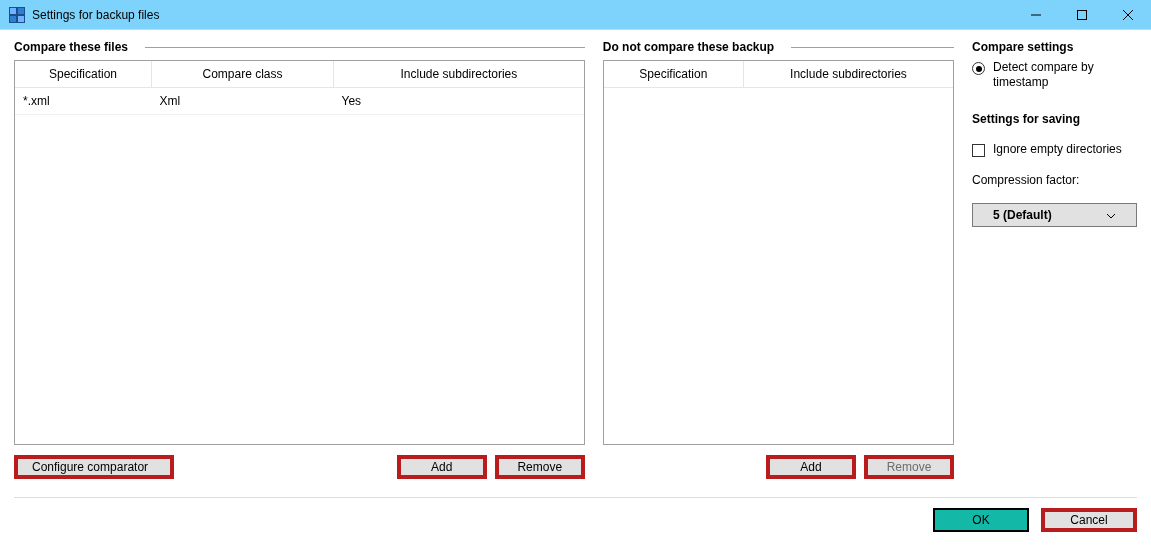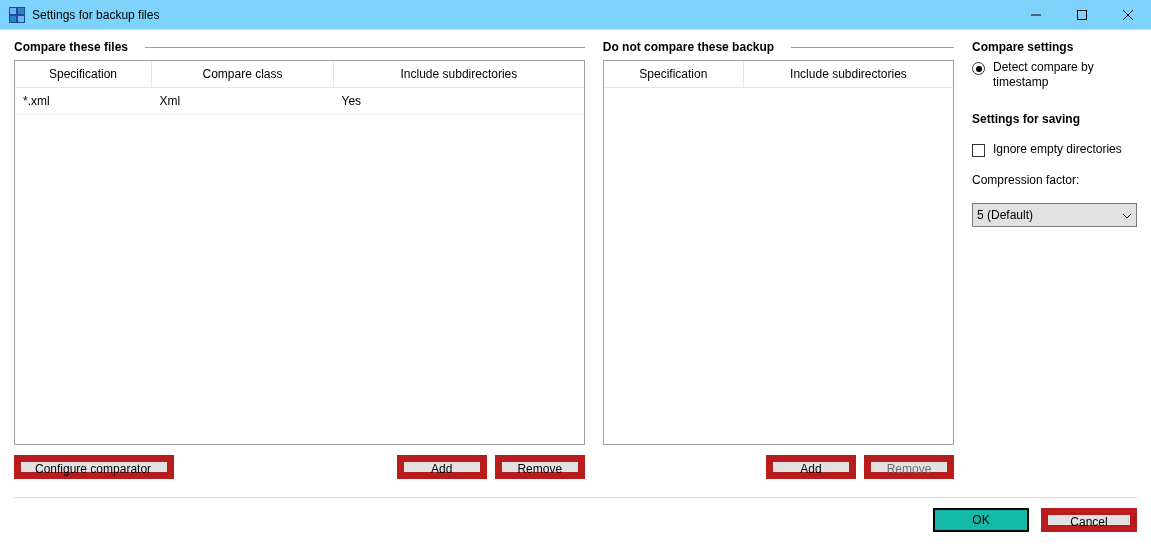--- a/index.html
+++ b/index.html
@@ -96,21 +96,21 @@
   }
 
   
   .btnrow { margin-top:10px; display:flex; gap:8px; }
   .btnrow .spacer { flex:1 1 auto; }
   button.win {
     min-width:90px;
     height:24px;
     padding:0 12px;
     background:#e1e1e1;
-    border:7px solid #b91c1c;
+    border:4px solid #b91c1c;
     font:inherit;
     color:#000;
   }
   button.win[disabled] { color:#6d6d6d; }
   button.win.wide { min-width:160px; padding:0 14px; text-align:left; }
   button.win.primary { border:2px solid #000000; background:#14b8a6; }
 
   
   .optstack { display:flex; flex-direction:column; gap:16px; }
   .radio, .check { display:flex; align-items:flex-start; gap:8px; }
@@ -127,22 +127,23 @@
   }
   .optlabel { line-height:1.25; }
   .subhead { font-weight:700; margin-top:6px; margin-bottom:0; }
 
   .combo {
     width:100%;
     height:24px;
     border:1px solid #7a7a7a;
     background:#e1e1e1;
     display:flex; align-items:center;
-    padding:0 4px;
+    padding:0 20px;
     position:relative;
+    font-weight:bold;
   }
   .combo .val { flex:1 1 auto; }
   .combo .chev { font-size:10px; }
 
   
   .separator { height:1px; background:#dcdcdc; margin:18px 0 10px 0; }
   .footer {
     display:flex; justify-content:flex-end; gap:12px;
     padding:0 14px 14px 0;
   }

